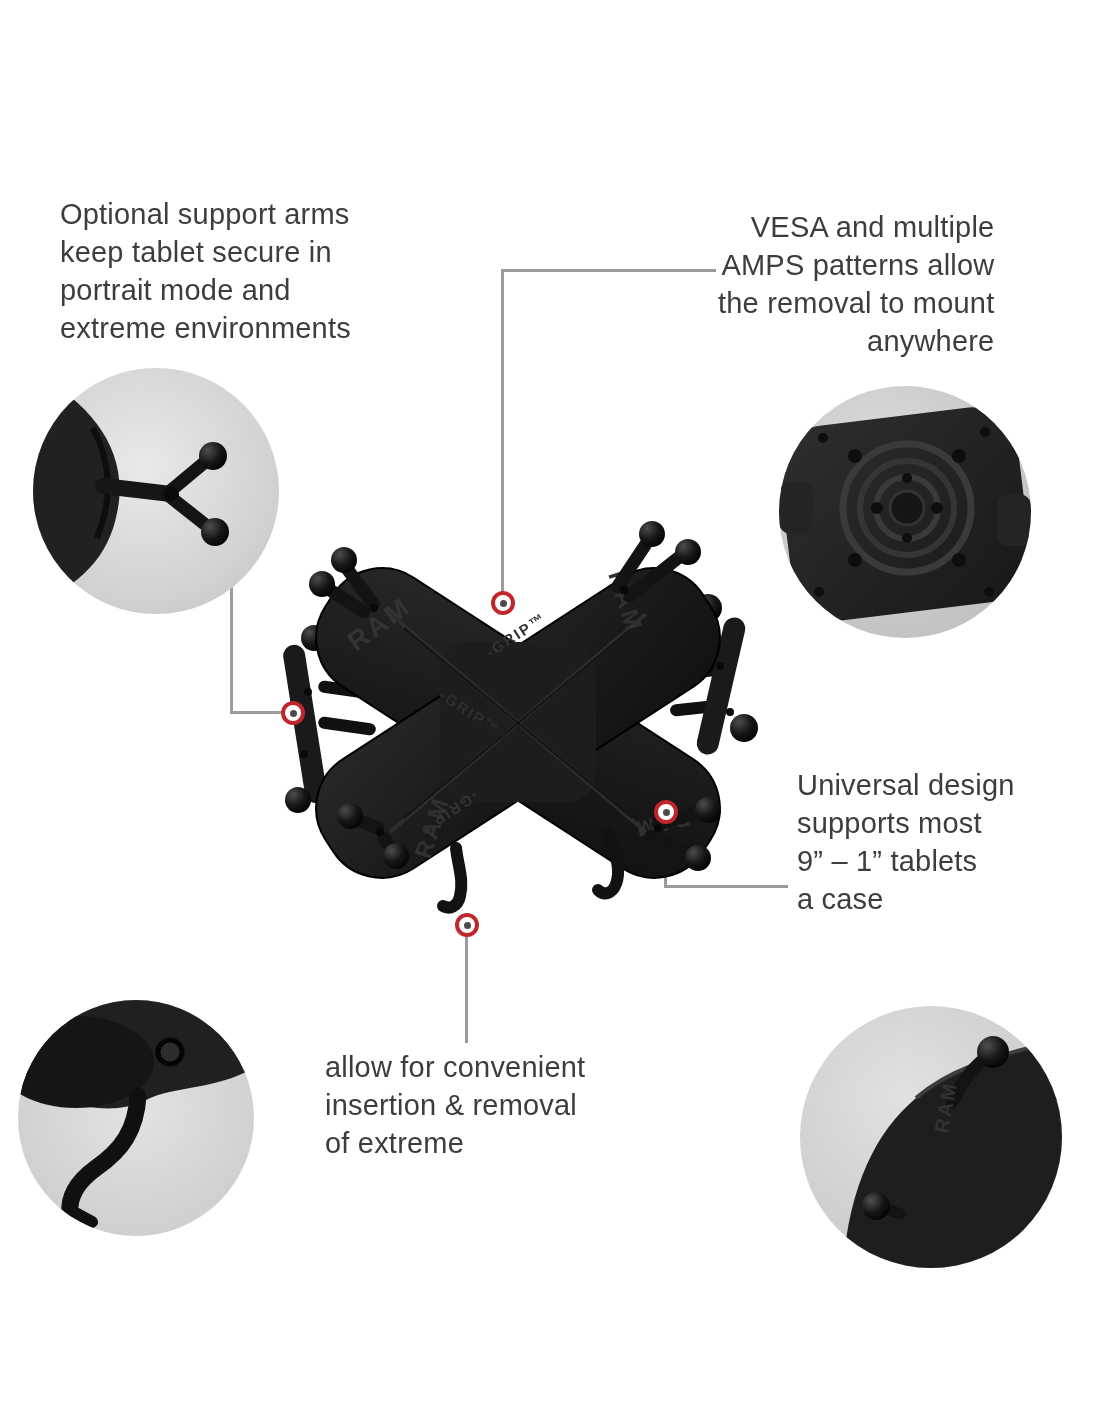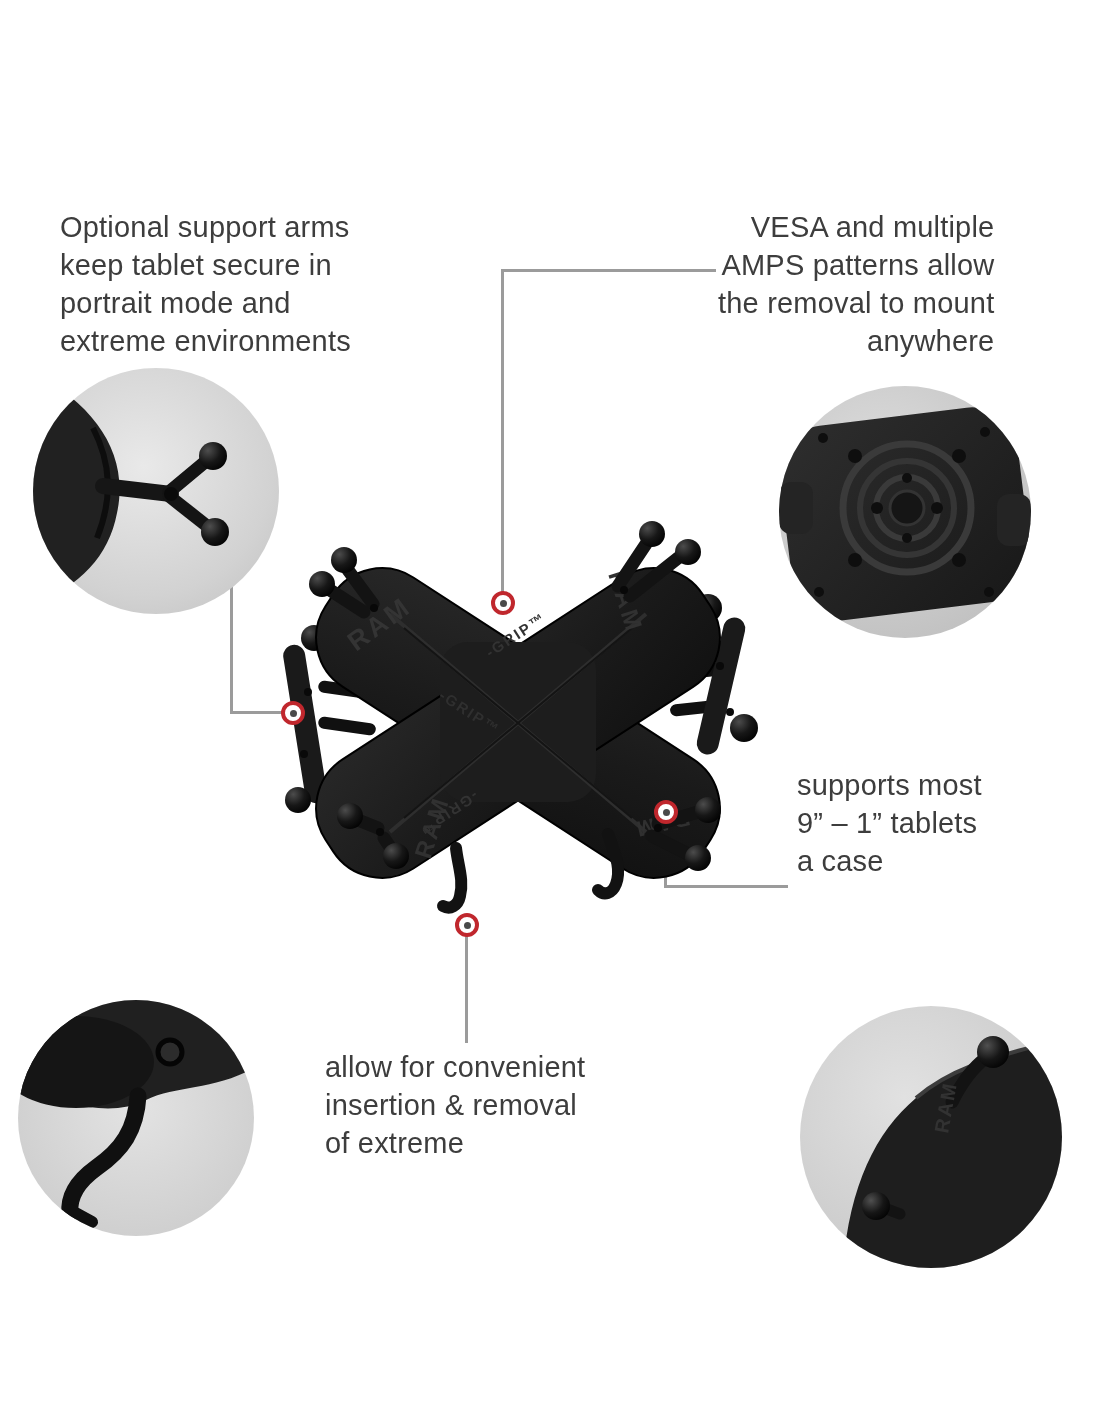--- a/index.html
+++ b/index.html
@@ -221,35 +221,36 @@
       <path d="M178,332 C180,350 186,364 182,380 C180,390 172,394 165,390" stroke="#121212" stroke-width="12" fill="none" stroke-linecap="round"></path>
       <path d="M330,318 C336,336 344,352 338,368 C334,378 326,380 320,374" stroke="#121212" stroke-width="12" fill="none" stroke-linecap="round"></path>
     </g>
   </svg>
 
   <div class="marker" style="left:491px; top:591px;"></div>
   <div class="marker" style="left:281px; top:701px;"></div>
   <div class="marker" style="left:654px; top:800px;"></div>
   <div class="marker" style="left:455px; top:913px;"></div>
 
-  <div class="note" style="left:60px; top:208px;">
+  <div class="note" style="left:60px; top:195px;">
     <div>Optional support arms</div>
     <div>keep tablet secure in</div>
     <div>portrait mode and</div>
     <div>extreme environments</div>
   </div>
 
   <div class="note" style="left:718px; top:208px;text-align:right;">
     <div>VESA and multiple</div>
     <div>AMPS patterns allow</div>
     <div>the removal to mount</div>
     <div>anywhere</div>
   </div>
 
   <div class="note" style="left:797px; top:766px;">
+    <div>Universal design</div>
     <div>supports most</div>
     <div>9” – 1” tablets</div>
     <div>a case</div>
   </div>
 
   <div class="note" style="left:325px; top:1048px;">
     <div>allow for convenient</div>
     <div>insertion &amp; removal</div>
     <div>of extreme</div>
   </div>

